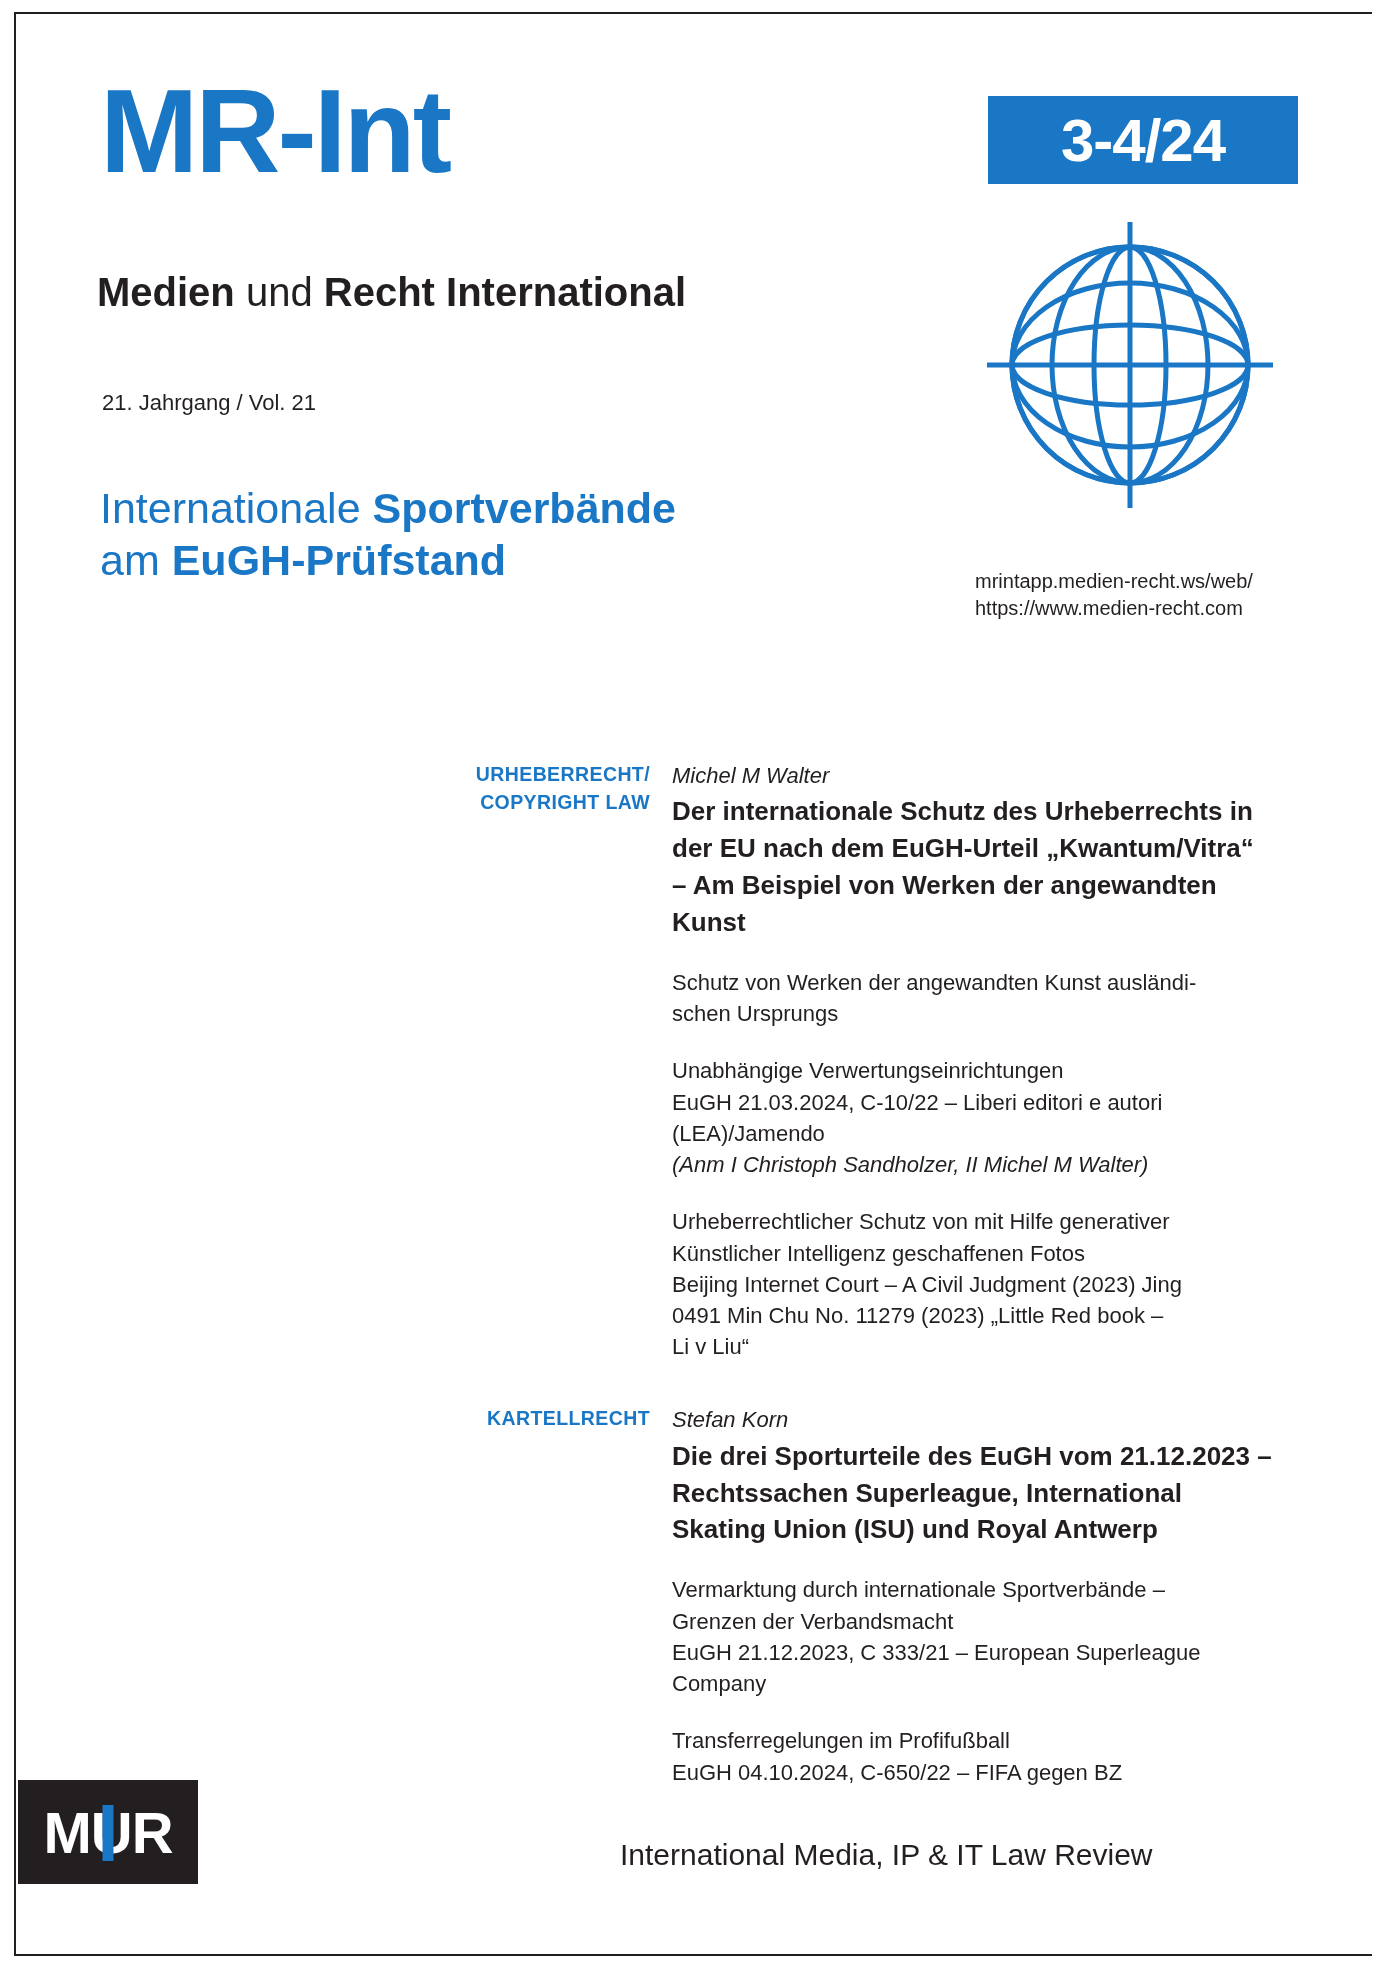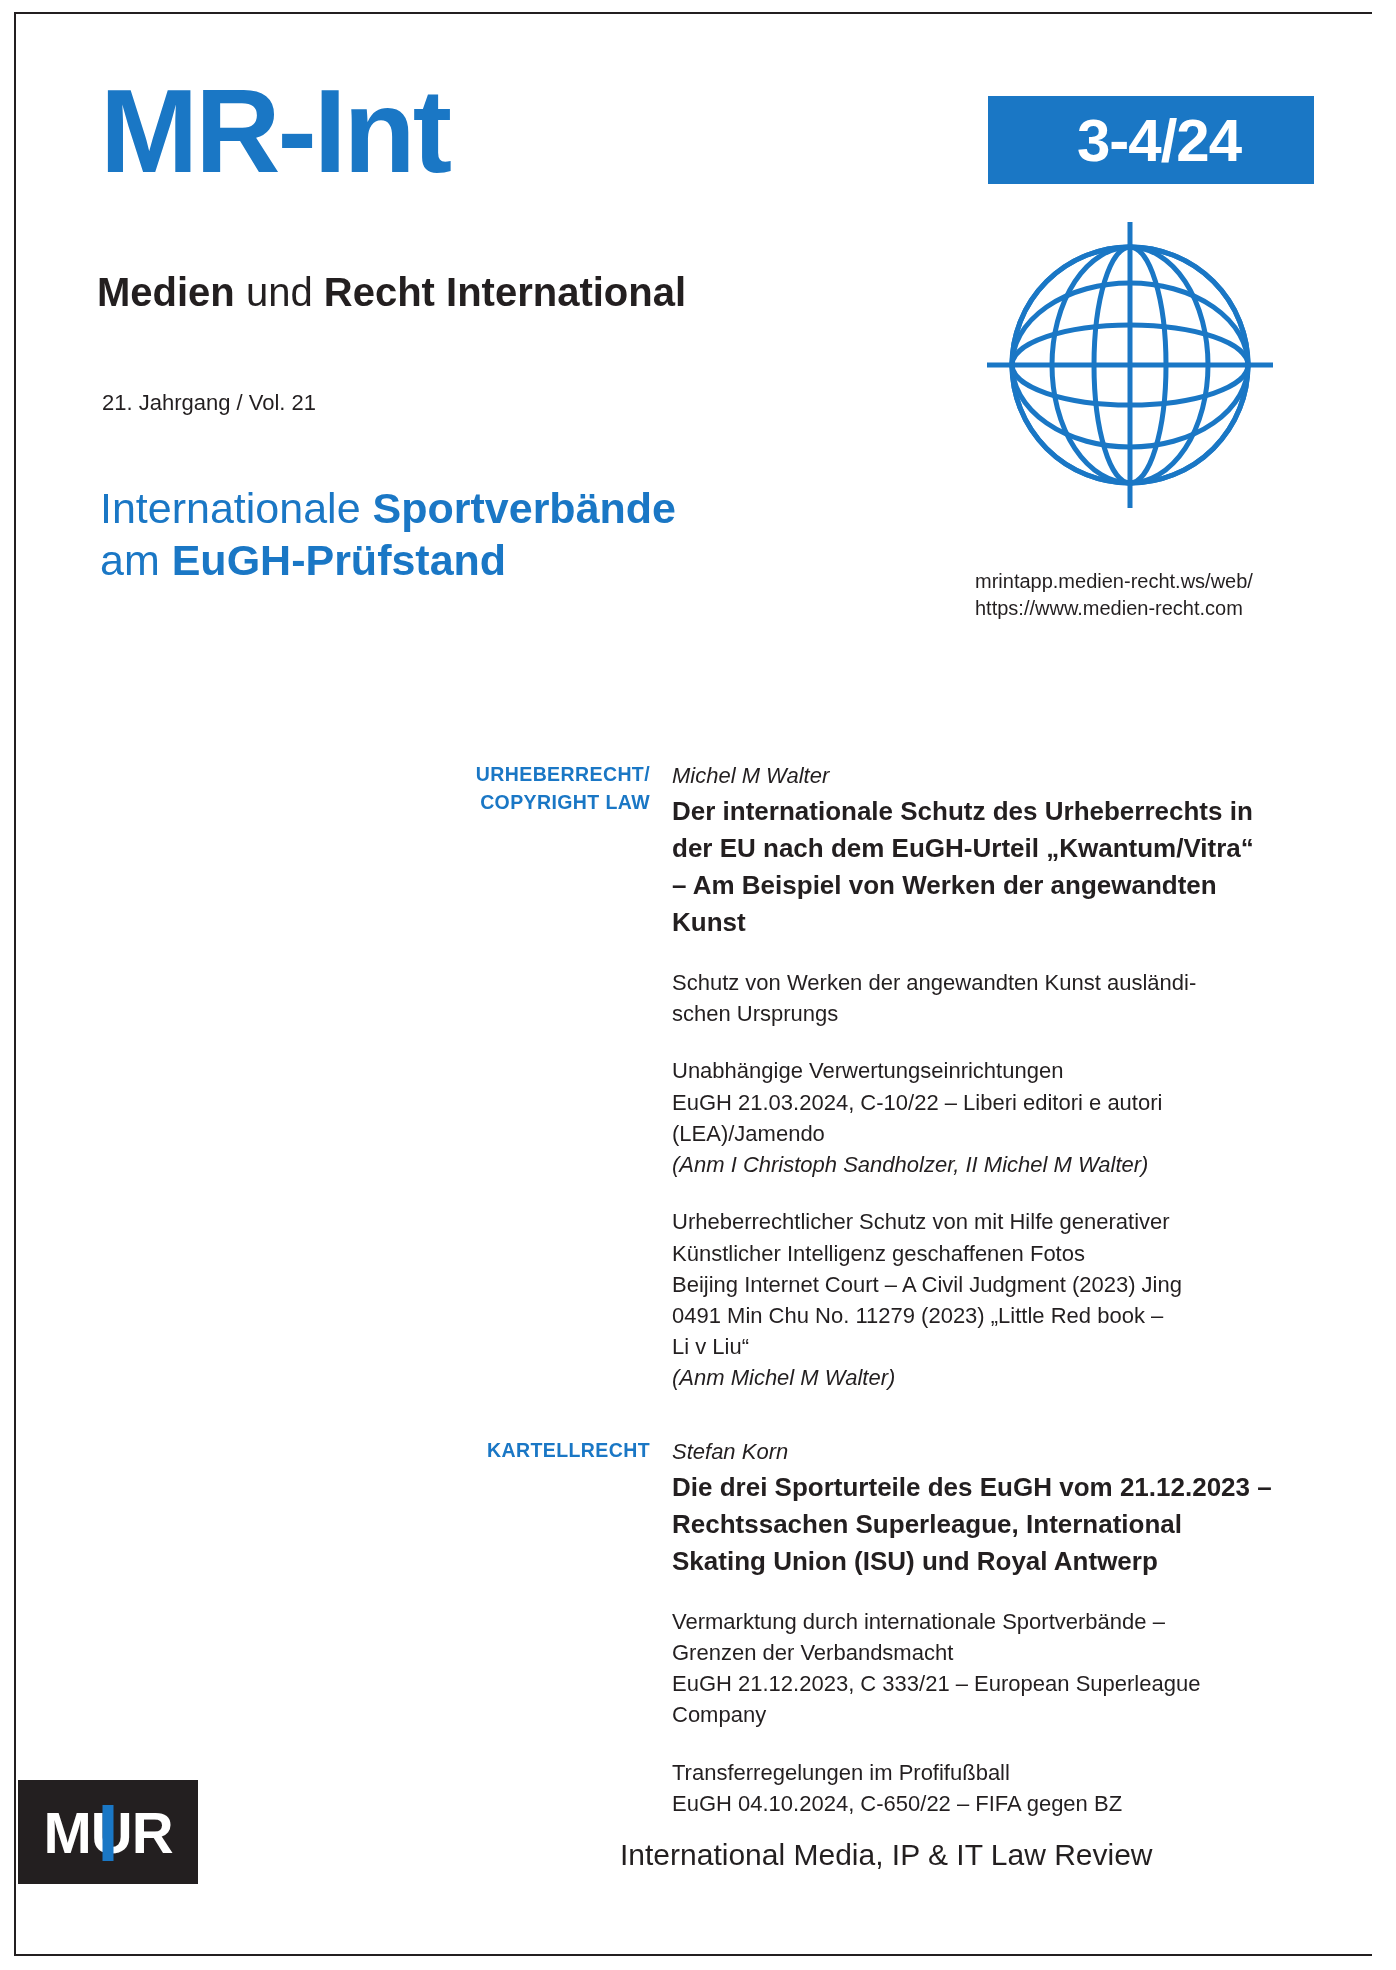--- a/index.html
+++ b/index.html
@@ -66,21 +66,20 @@
     width: 310px;
     height: 88px;
     background: #1a77c5;
     color: #ffffff;
     font-size: 60px;
     font-weight: bold;
     display: flex;
     align-items: center;
     justify-content: center;
     letter-spacing: -1px;
-    padding-left: 16px;
   }
 
   .globe {
     position: absolute;
     left: 975px;
     top: 210px;
     width: 310px;
     height: 310px;
   }
 
@@ -254,21 +253,20 @@
           <div>(LEA)/Jamendo</div>
           <div class="ital">(Anm I Christoph Sandholzer, II Michel M Walter)</div>
         </div>
 
         <div class="toc-entry">
           <div>Urheberrechtlicher Schutz von mit Hilfe generativer</div>
           <div>Künstlicher Intelligenz geschaffenen Fotos</div>
           <div>Beijing Internet Court – A Civil Judgment (2023) Jing</div>
           <div>0491 Min Chu No. 11279 (2023) „Little Red book –</div>
           <div>Li v Liu“</div>
-          <div class="ital">(Anm Michel M Walter)</div>
         </div>
       </div>
     </div>
 
     <div class="toc-block">
       <div class="toc-cat">
         <div>KARTELLRECHT</div>
       </div>
       <div class="toc-body">
         <div class="toc-author">Stefan Korn</div>

